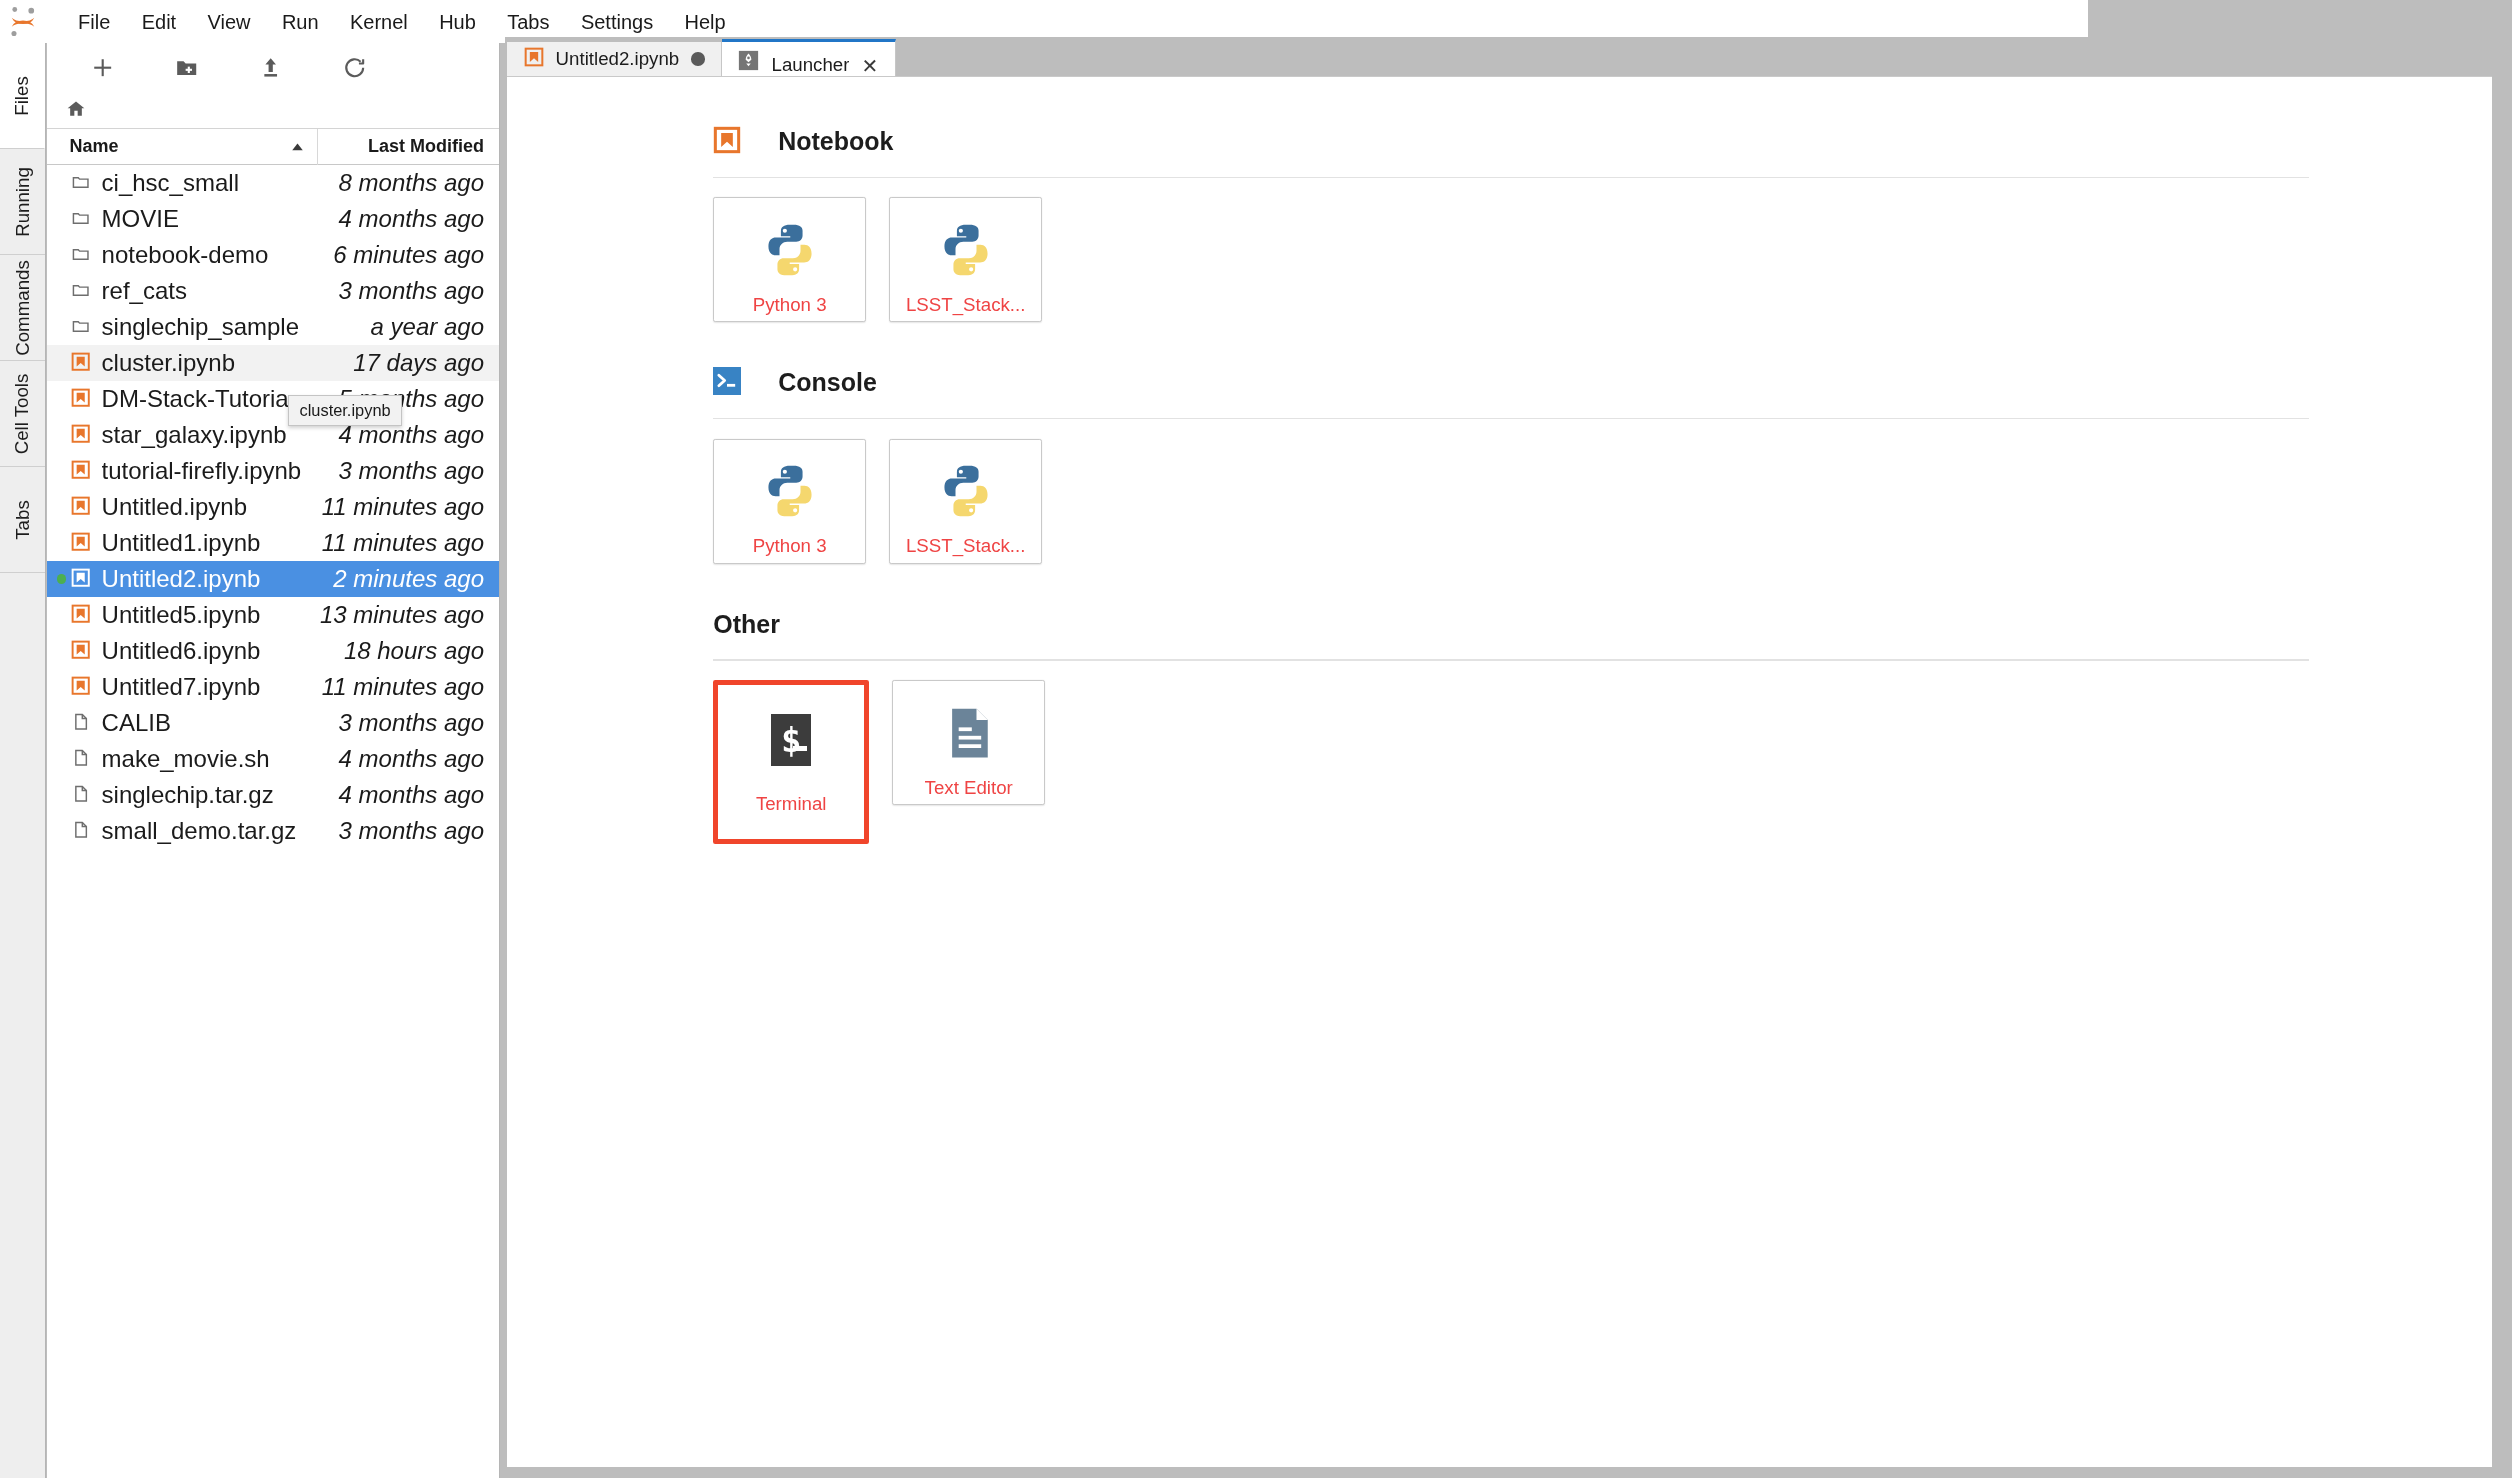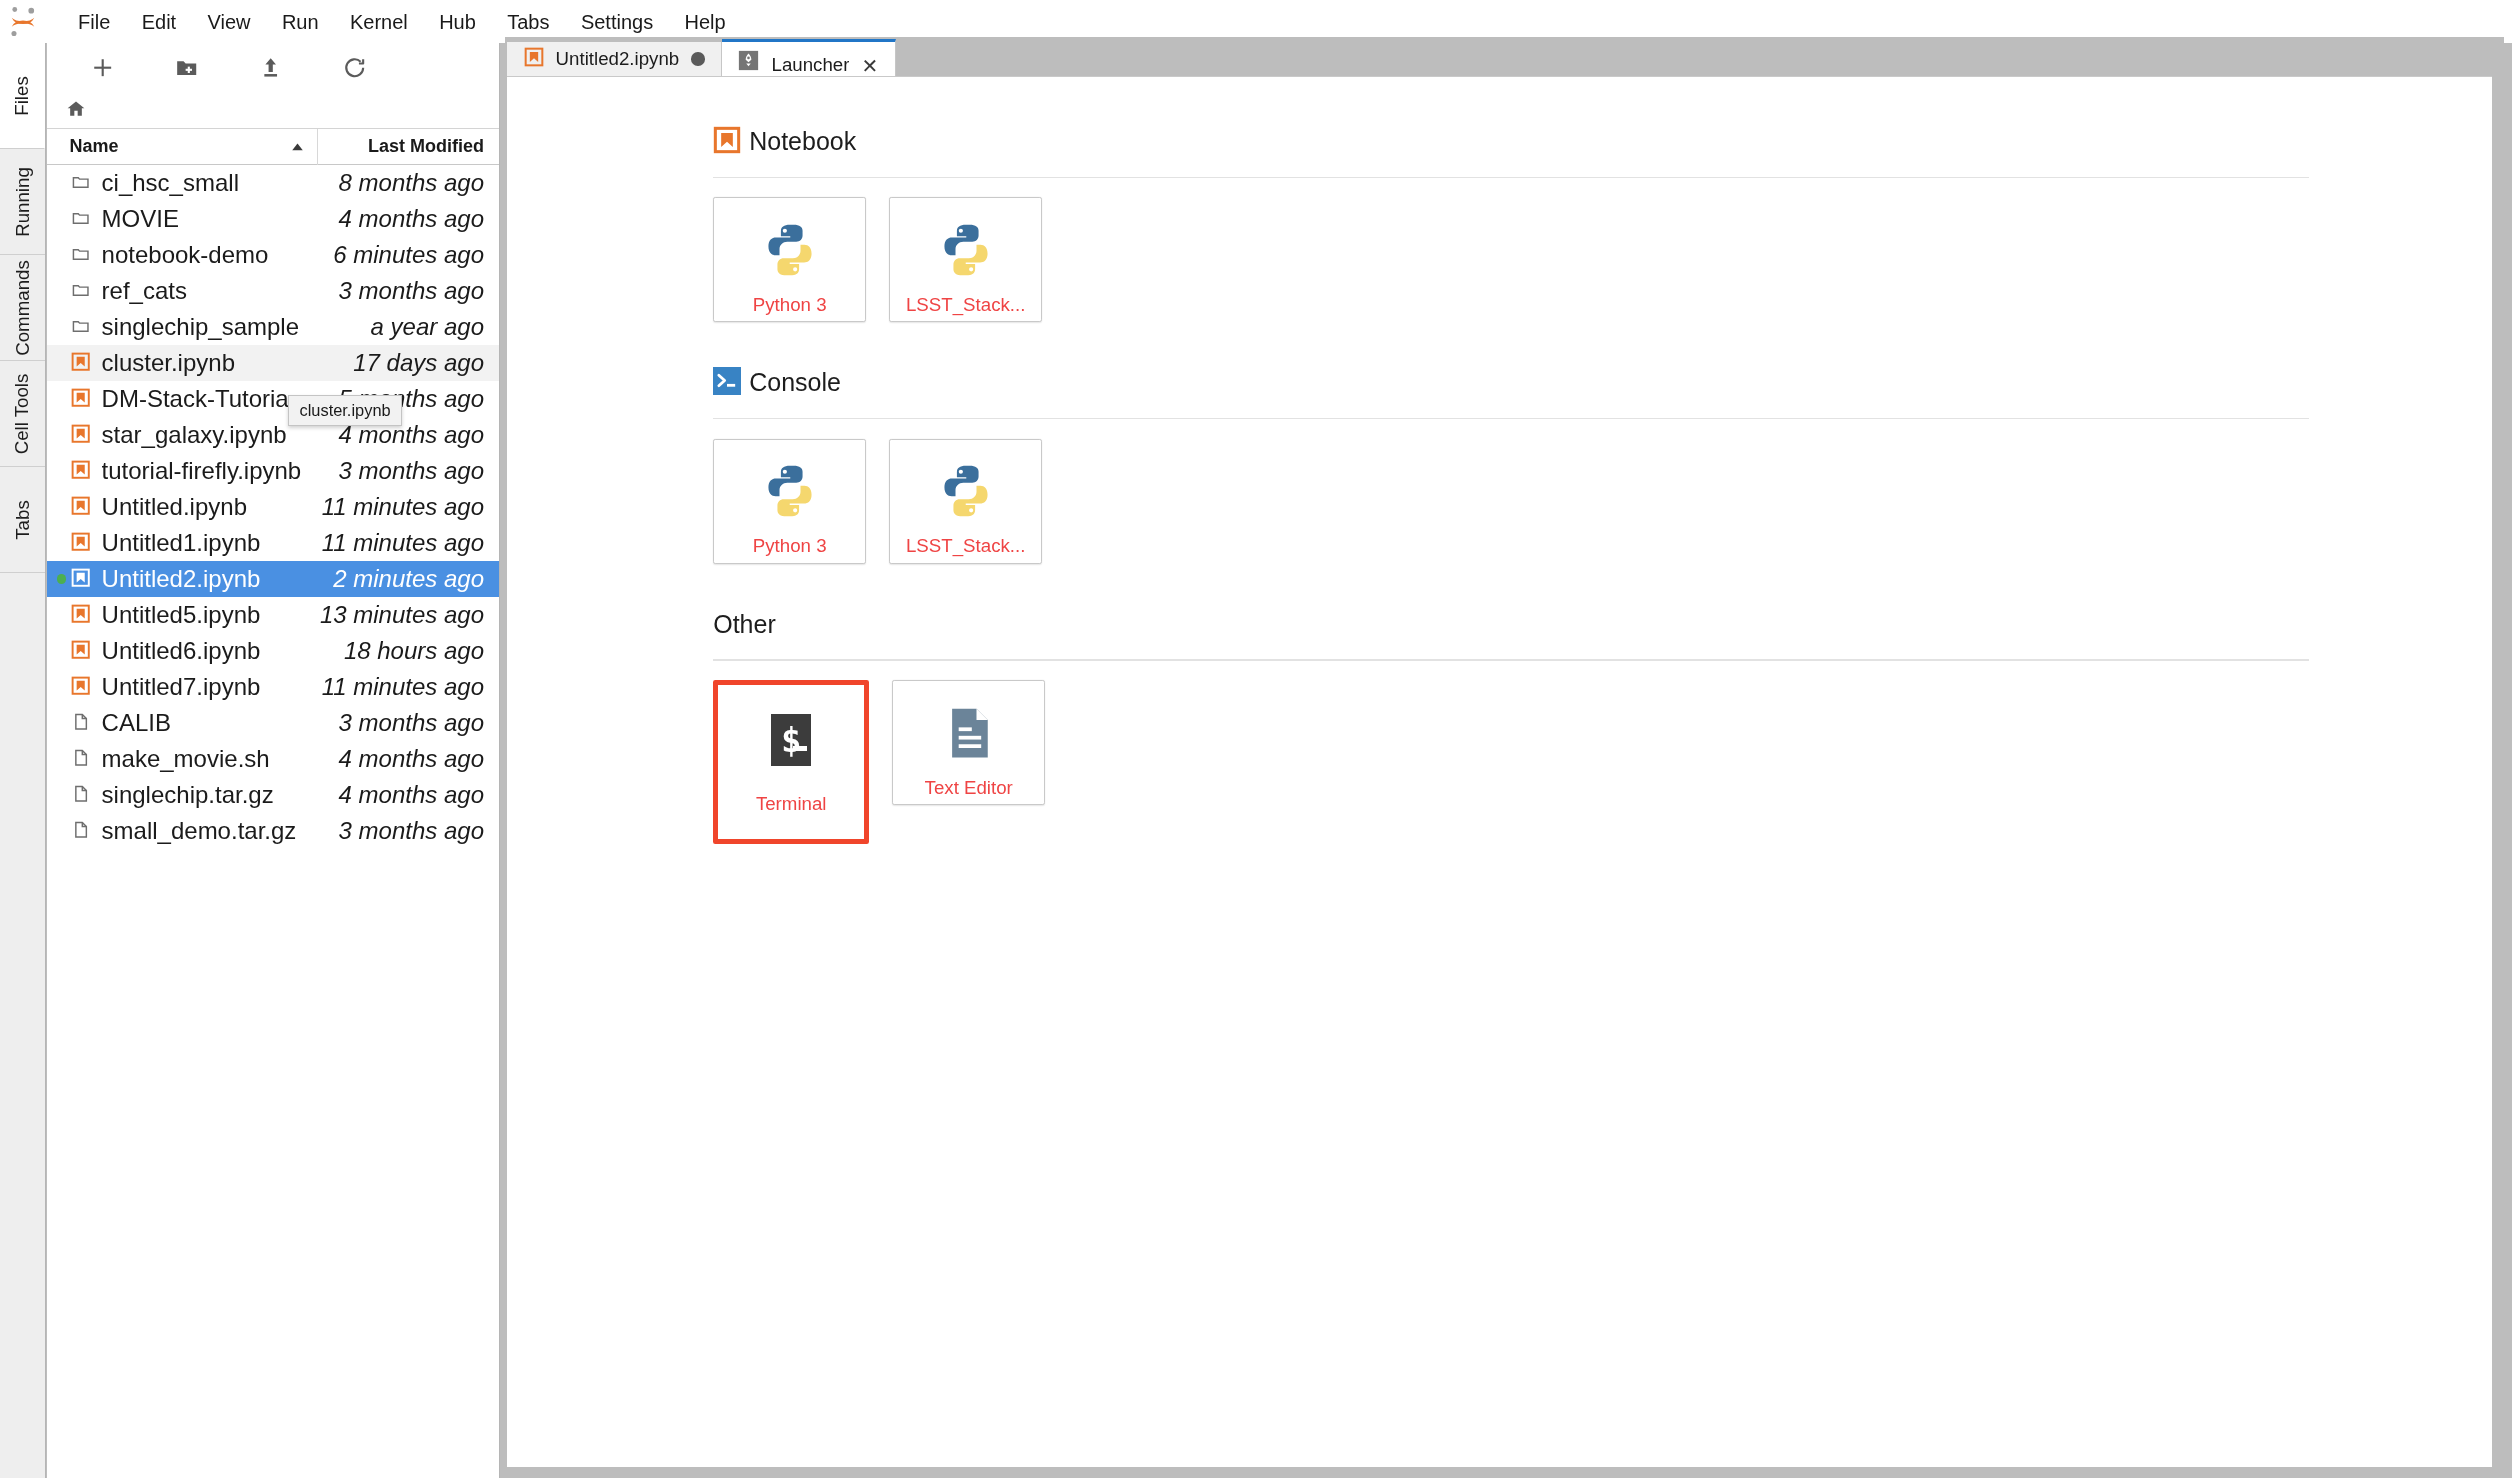--- a/index.html
+++ b/index.html
@@ -6,21 +6,21 @@
   html, body {
     width: 2512px; height: 1479px;
     font-family: "Liberation Sans", sans-serif;
     background: #bdbdbd;
     overflow: hidden;
   }
   #app { position: relative; width: 2512px; height: 1479px; background: #bdbdbd; }
 
   
   .menubar {
-    position: absolute; left: 0; top: 0; width: 2512px; height: 43px;
+    position: absolute; left: 0; top: 0; width: 2088px; height: 43px;
     background: #ffffff; display: flex; align-items: center;
   }
   .jp-logo { width: 46px; height: 43px; display: flex; align-items: center; justify-content: center; }
   .menu-items { display: flex; align-items: center; gap: 0px; margin-left: 16.4px; }
   .menu-item {
     font-size: 20px; color: #1a1a1a; padding: 3px 15.7px; line-height: 1;
     white-space: nowrap; cursor: default;
   }
 
   
@@ -120,21 +120,21 @@
   .tab-close { font-size: 20px; color: #3a3a3a; line-height: 1; flex: none; }
 
   .panel {
     position: absolute; left: 2.2px; top: 39px; width: 1985px; height: 1391px;
     background: #ffffff; border-top: 0.7px solid #c9c9c9; overflow: hidden;
   }
   .launcher-body { padding: 43px 0 0 206px; }
 
   .section { margin-bottom: 0; }
   .sec-head {
-    display: flex; align-items: center; gap: 8px; height: 43px; margin-bottom: 13.5px;
+    display: flex; align-items: center; gap: 37px; height: 43px; margin-bottom: 13.5px; font-weight: bold;
   }
   .sec-title { font-size: 25px; color: #1d1d1d; }
   .sec-rule { width: 1596px; height: 1.5px; background: #e2e2e2; margin-bottom: 19.4px; }
   .cards { display: flex; gap: 23px; }
   .card {
     width: 153px; height: 125px; background: #ffffff; border: 0.7px solid #c9c9c9;
     border-radius: 2.2px; display: flex; flex-direction: column; align-items: center;
     justify-content: flex-start; padding-top: 19.4px; cursor: pointer;
     box-shadow: 0 0.7px 1.5px rgba(0,0,0,.10);
   }

